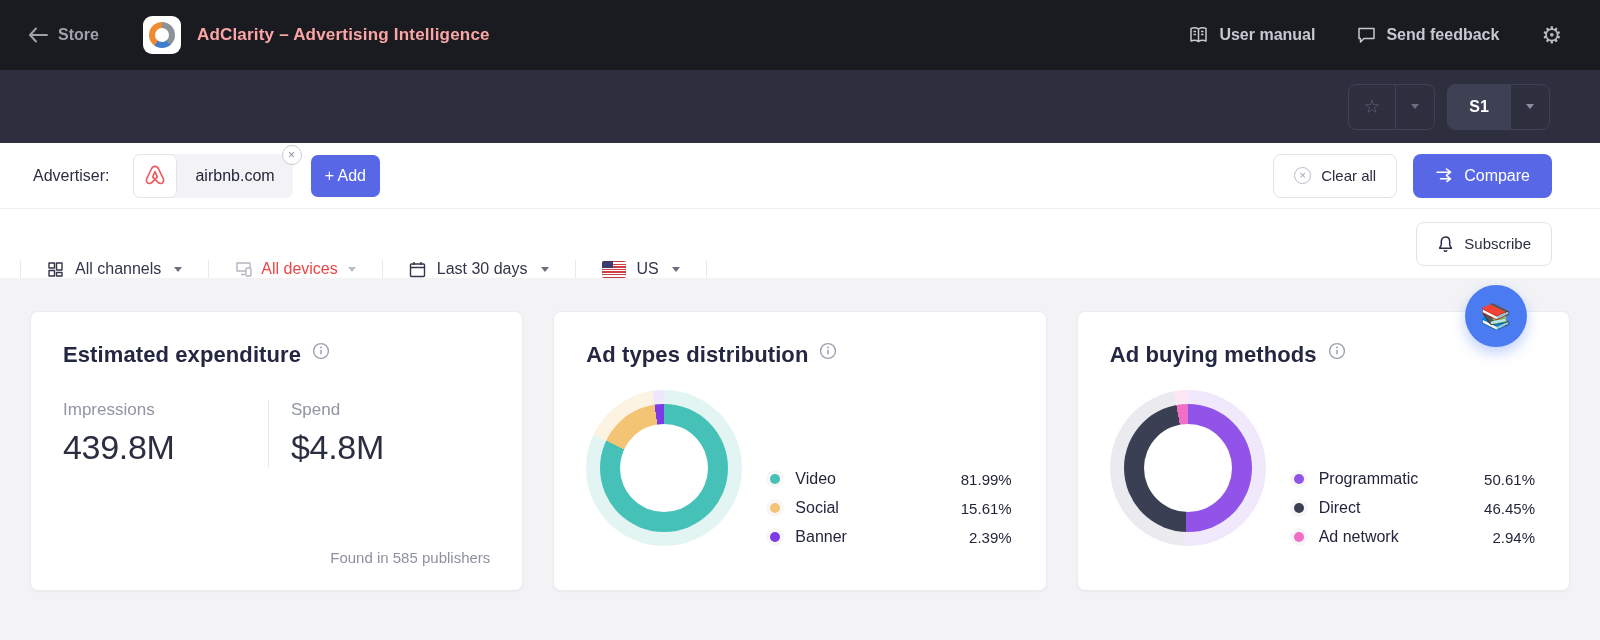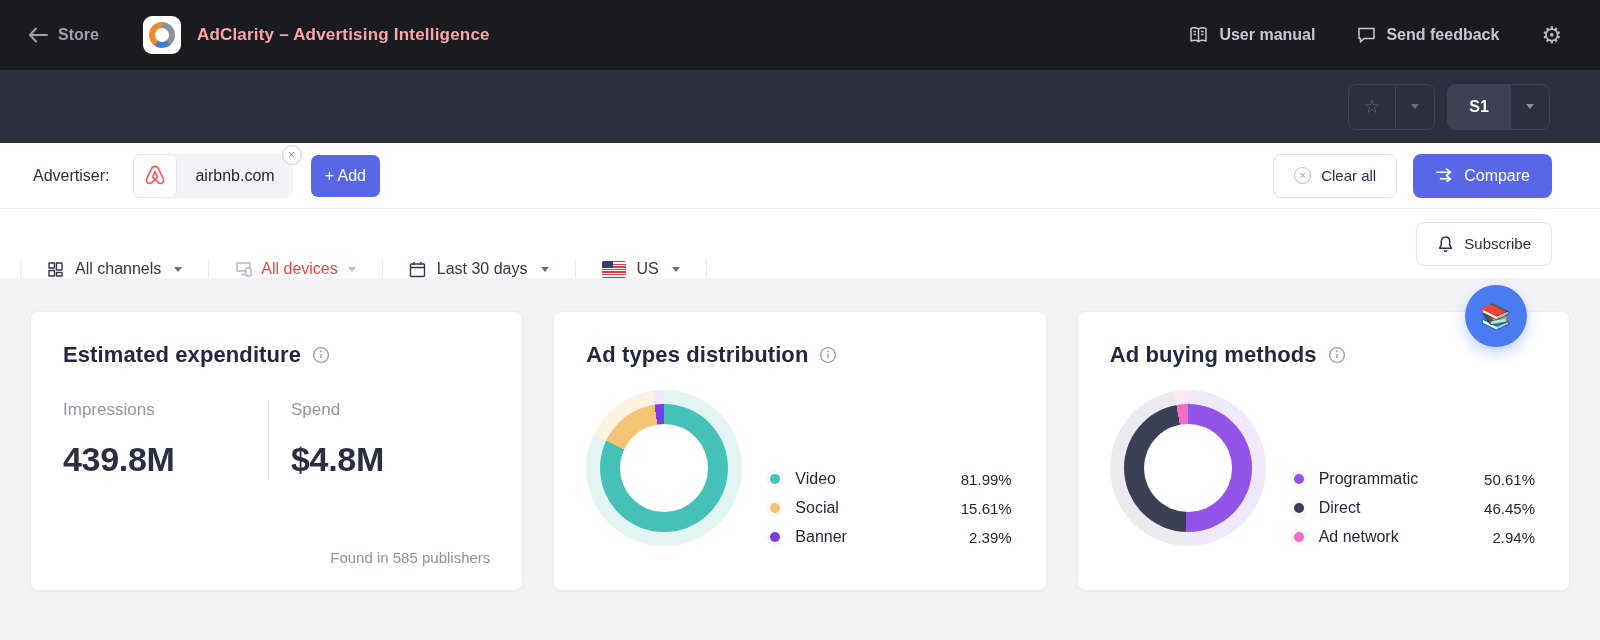--- a/index.html
+++ b/index.html
@@ -50,30 +50,30 @@
   .filter-item .caret-dn { border-top-color:#6b6e7e; margin-left:2px; }
   .filter-item.disabled { color:#ef4444; cursor:default;gap:8px; }
   .filter-item.disabled .caret-dn { border-top-color:#bcbec8; }
   .filter-right { margin-left:auto; display:flex; align-items:center; gap:16px; }
   .flag { position:relative; width:24px; height:17px; border-radius:2px; overflow:hidden; background:repeating-linear-gradient(180deg,#cf4044 0 1.31px,#fff 1.31px 2.62px); box-shadow:inset 0 0 0 .5px rgba(0,0,0,.15); }
   .flag::after { content:""; position:absolute; left:0; top:0; width:11px; height:7.8px; background:#3c3b6e; }
 
   
   .content { height:362px; padding:33px 30px 0; display:flex; gap:30px; }
   .card { position:relative; flex:1; height:280px; background:#fff; border:1px solid #ebebf0; border-radius:8px; box-shadow:0 1px 2px rgba(30,32,60,.04); padding:30px 32px; }
-  .card-title-row { display:flex; align-items:center; gap:11px; }
+  .card-title-row { display:flex; align-items:flex-start; gap:11px; }
   .card-title { font-size:22px; font-weight:700; color:#242741; letter-spacing:.1px; }
   .info-ic { flex:0 0 auto; cursor:pointer; }
 
   .metrics { display:flex; margin-top:32px; }
   .metric { padding-right:30px; }
   .metric + .metric { border-left:1px solid #e6e6ec; padding-left:22px; padding-right:0; min-width:185px; }
   .metric:first-child { min-width:205px; }
   .metric-label { font-size:17px; color:#9295a3; }
-  .metric-value { font-size:34px; font-weight:700; color:#2b2e40; margin-top:20px; letter-spacing:-.3px; }
+  .metric-value { font-size:34px; font-weight:400; color:#2b2e40; margin-top:8px; letter-spacing:-.3px; }
   .footnote { position:absolute; right:32px; bottom:24px; font-size:15px; color:#8e919f; }
 
   .chart-row { display:flex; align-items:flex-end; margin-top:22px; }
   .donut { position:relative; width:156px; height:156px; flex:0 0 auto; }
   .donut-halo { position:absolute; inset:0; border-radius:50%; }
   .donut-ring { position:absolute; inset:14px; border-radius:50%; }
   .donut-hole { position:absolute; inset:34px; border-radius:50%; background:#fff; }
   .legend { flex:1; margin-left:28px; padding-right:2px; display:flex; flex-direction:column; gap:11px; }
   .legend-row { display:flex; align-items:center; }
   .legend-dot { width:10px; height:10px; border-radius:50%; flex:0 0 auto; box-shadow:0 0 0 4px rgba(0,0,0,.03); }

